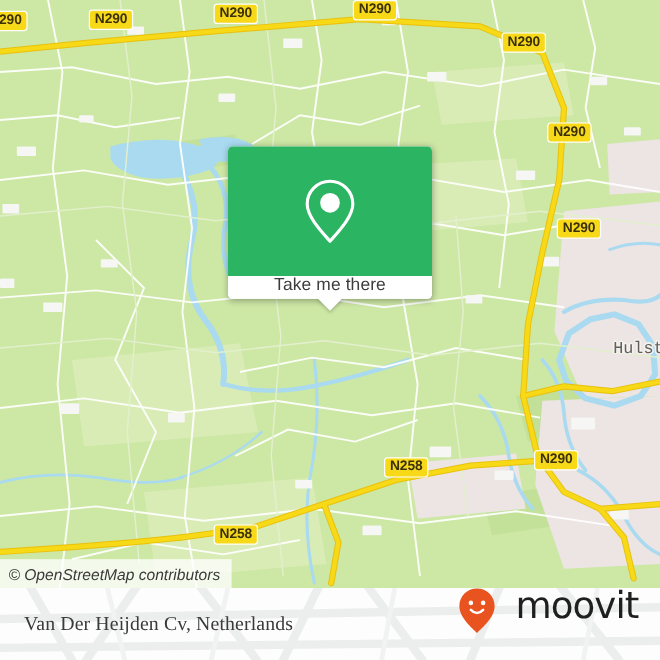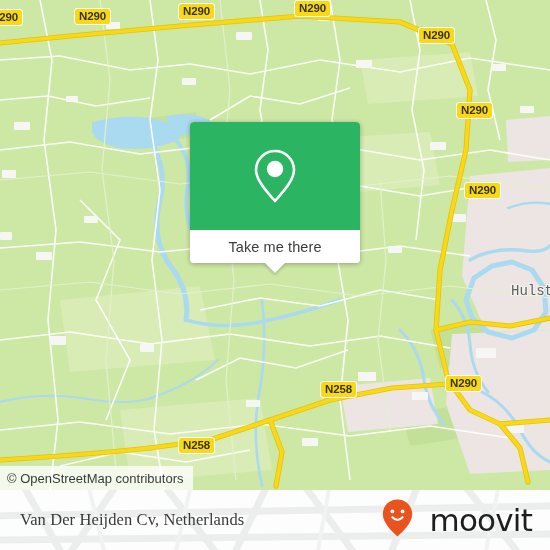--- a/index.html
+++ b/index.html
@@ -72,25 +72,24 @@
   #popup-green {
     height: 108px;
     background: #2bb563;
     border-radius: 4px 4px 0 0;
     display: flex;
     align-items: center;
     justify-content: center;
   }
   #popup-green svg { display: block; }
   #popup-white {
-    height: 33px;
+    height: 19px;
     background: #ffffff;
     border-radius: 0 0 4px 4px;
     display: flex;
-    align-items: center;
     justify-content: center;
     position: relative;
   }
   #popup-label {
     color: #3c3c3c;
     font-size: 14.5px;
     font-family: "Liberation Sans", sans-serif;
     letter-spacing: .1px;
   }
   #popup-pointer {
@@ -113,20 +112,21 @@
     height: 24px;
     background: rgba(255,255,255,.78);
     display: flex;
     align-items: center;
     padding: 0 9px 0 7px;
     box-sizing: border-box;
     color: #3a3a3a;
     font-size: 13px;
     font-family: "Liberation Sans", sans-serif;
     white-space: nowrap;
+    font-style: italic;
   }
 
   
   #footer {
     position: absolute;
     left: 0;
     top: 490px;
     width: 550px;
     height: 60px;
     background: #fdfdfd;
@@ -149,21 +149,21 @@
     font-family: Liberation Serif, serif;
     white-space: nowrap;
     letter-spacing: .1px;
   }
   #footer-logo {
     position: absolute;
     right: 18px;
     top: 0;
     height: 60px;
     display: flex;
-    align-items: center;
+    align-items: flex-start;
     gap: 17px;
   }
   #logo-wordmark {
     color: #1f1f1f;
     font-size: 31px;
     font-family: "DejaVu Sans", sans-serif;
     font-weight: normal;
     letter-spacing: -0.8px;
     line-height: 31px;
   }

